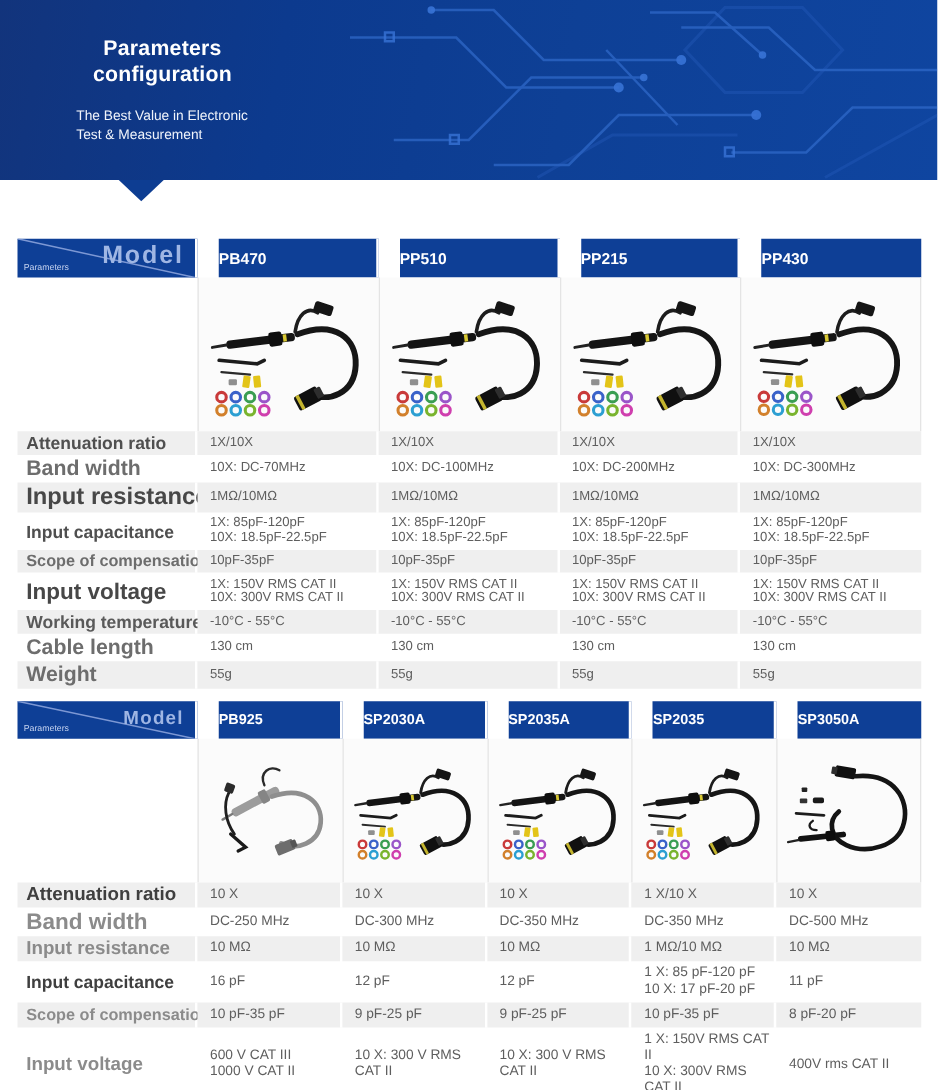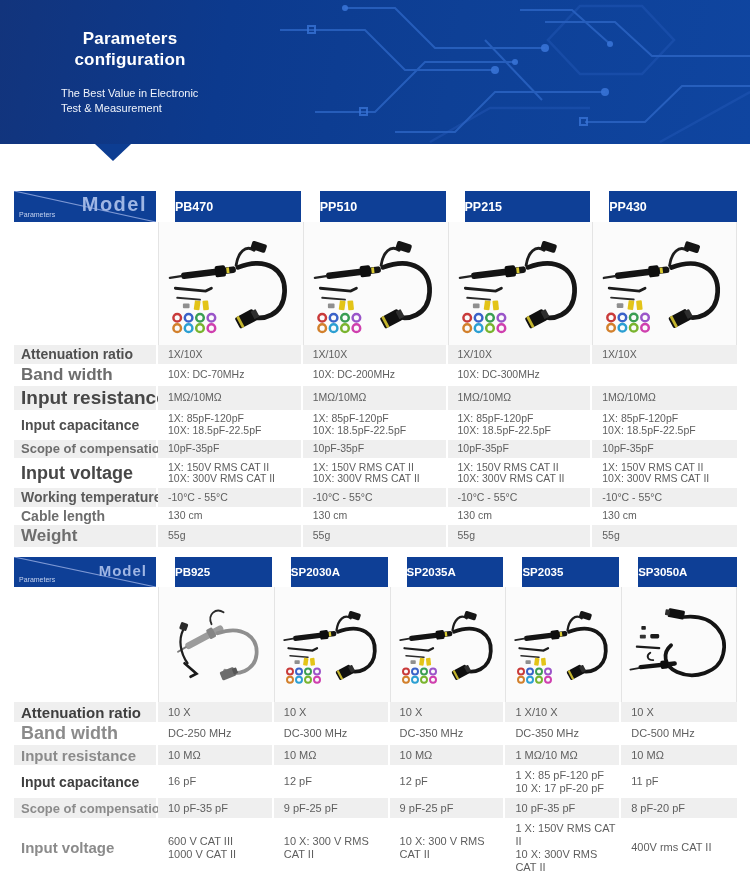--- a/index.html
+++ b/index.html
@@ -80,21 +80,21 @@
   .t1 .value-cell { font-size:11px; line-height:13px; }
 
   
   .t0 .row-0 .label-cell{font-size:14px;color:#4f4f4f;}
   .t0 .row-1 .label-cell{font-size:17px;color:#6d6d6d;}
   .t0 .row-2 .label-cell{font-size:19px;color:#474747;}
   .t0 .row-3 .label-cell{font-size:14px;color:#4f4f4f;}
   .t0 .row-4 .label-cell{font-size:13px;color:#6d6d6d;}
   .t0 .row-5 .label-cell{font-size:18px;color:#474747;}
   .t0 .row-6 .label-cell{font-size:14px;color:#5a5a5a;}
-  .t0 .row-7 .label-cell{font-size:14px;color:#6d6d6d;}
+  .t0 .row-7 .label-cell{font-size:17px;color:#6d6d6d;}
   .t0 .row-8 .label-cell{font-size:17px;color:#6d6d6d;}
 
   .t1 .row-0 .label-cell{font-size:15px;color:#3f3f3f;}
   .t1 .row-1 .label-cell{font-size:18px;color:#8b8b8b;}
   .t1 .row-2 .label-cell{font-size:15px;color:#8b8b8b;}
   .t1 .row-3 .label-cell{font-size:14px;color:#3f3f3f;}
   .t1 .row-4 .label-cell{font-size:13px;color:#8b8b8b;}
   .t1 .row-5 .label-cell{font-size:15px;color:#8b8b8b;}
 </style>
 </head>
@@ -300,20 +300,23 @@
         <div class="value-cell">
           <span>1X/10X</span>
         </div>
       </div>
       <div class="row spec-row row-1">
         <div class="label-cell">Band width</div>
         <div class="value-cell">
           <span>10X: DC-70MHz</span>
         </div>
         <div class="value-cell">
+          <span>10X: DC-100MHz</span>
+        </div>
+        <div class="value-cell">
           <span>10X: DC-200MHz</span>
         </div>
         <div class="value-cell">
           <span>10X: DC-300MHz</span>
         </div>
       </div>
       <div class="row spec-row row-2 striped">
         <div class="label-cell">Input resistance</div>
         <div class="value-cell">
           <span>1MΩ/10MΩ</span>

